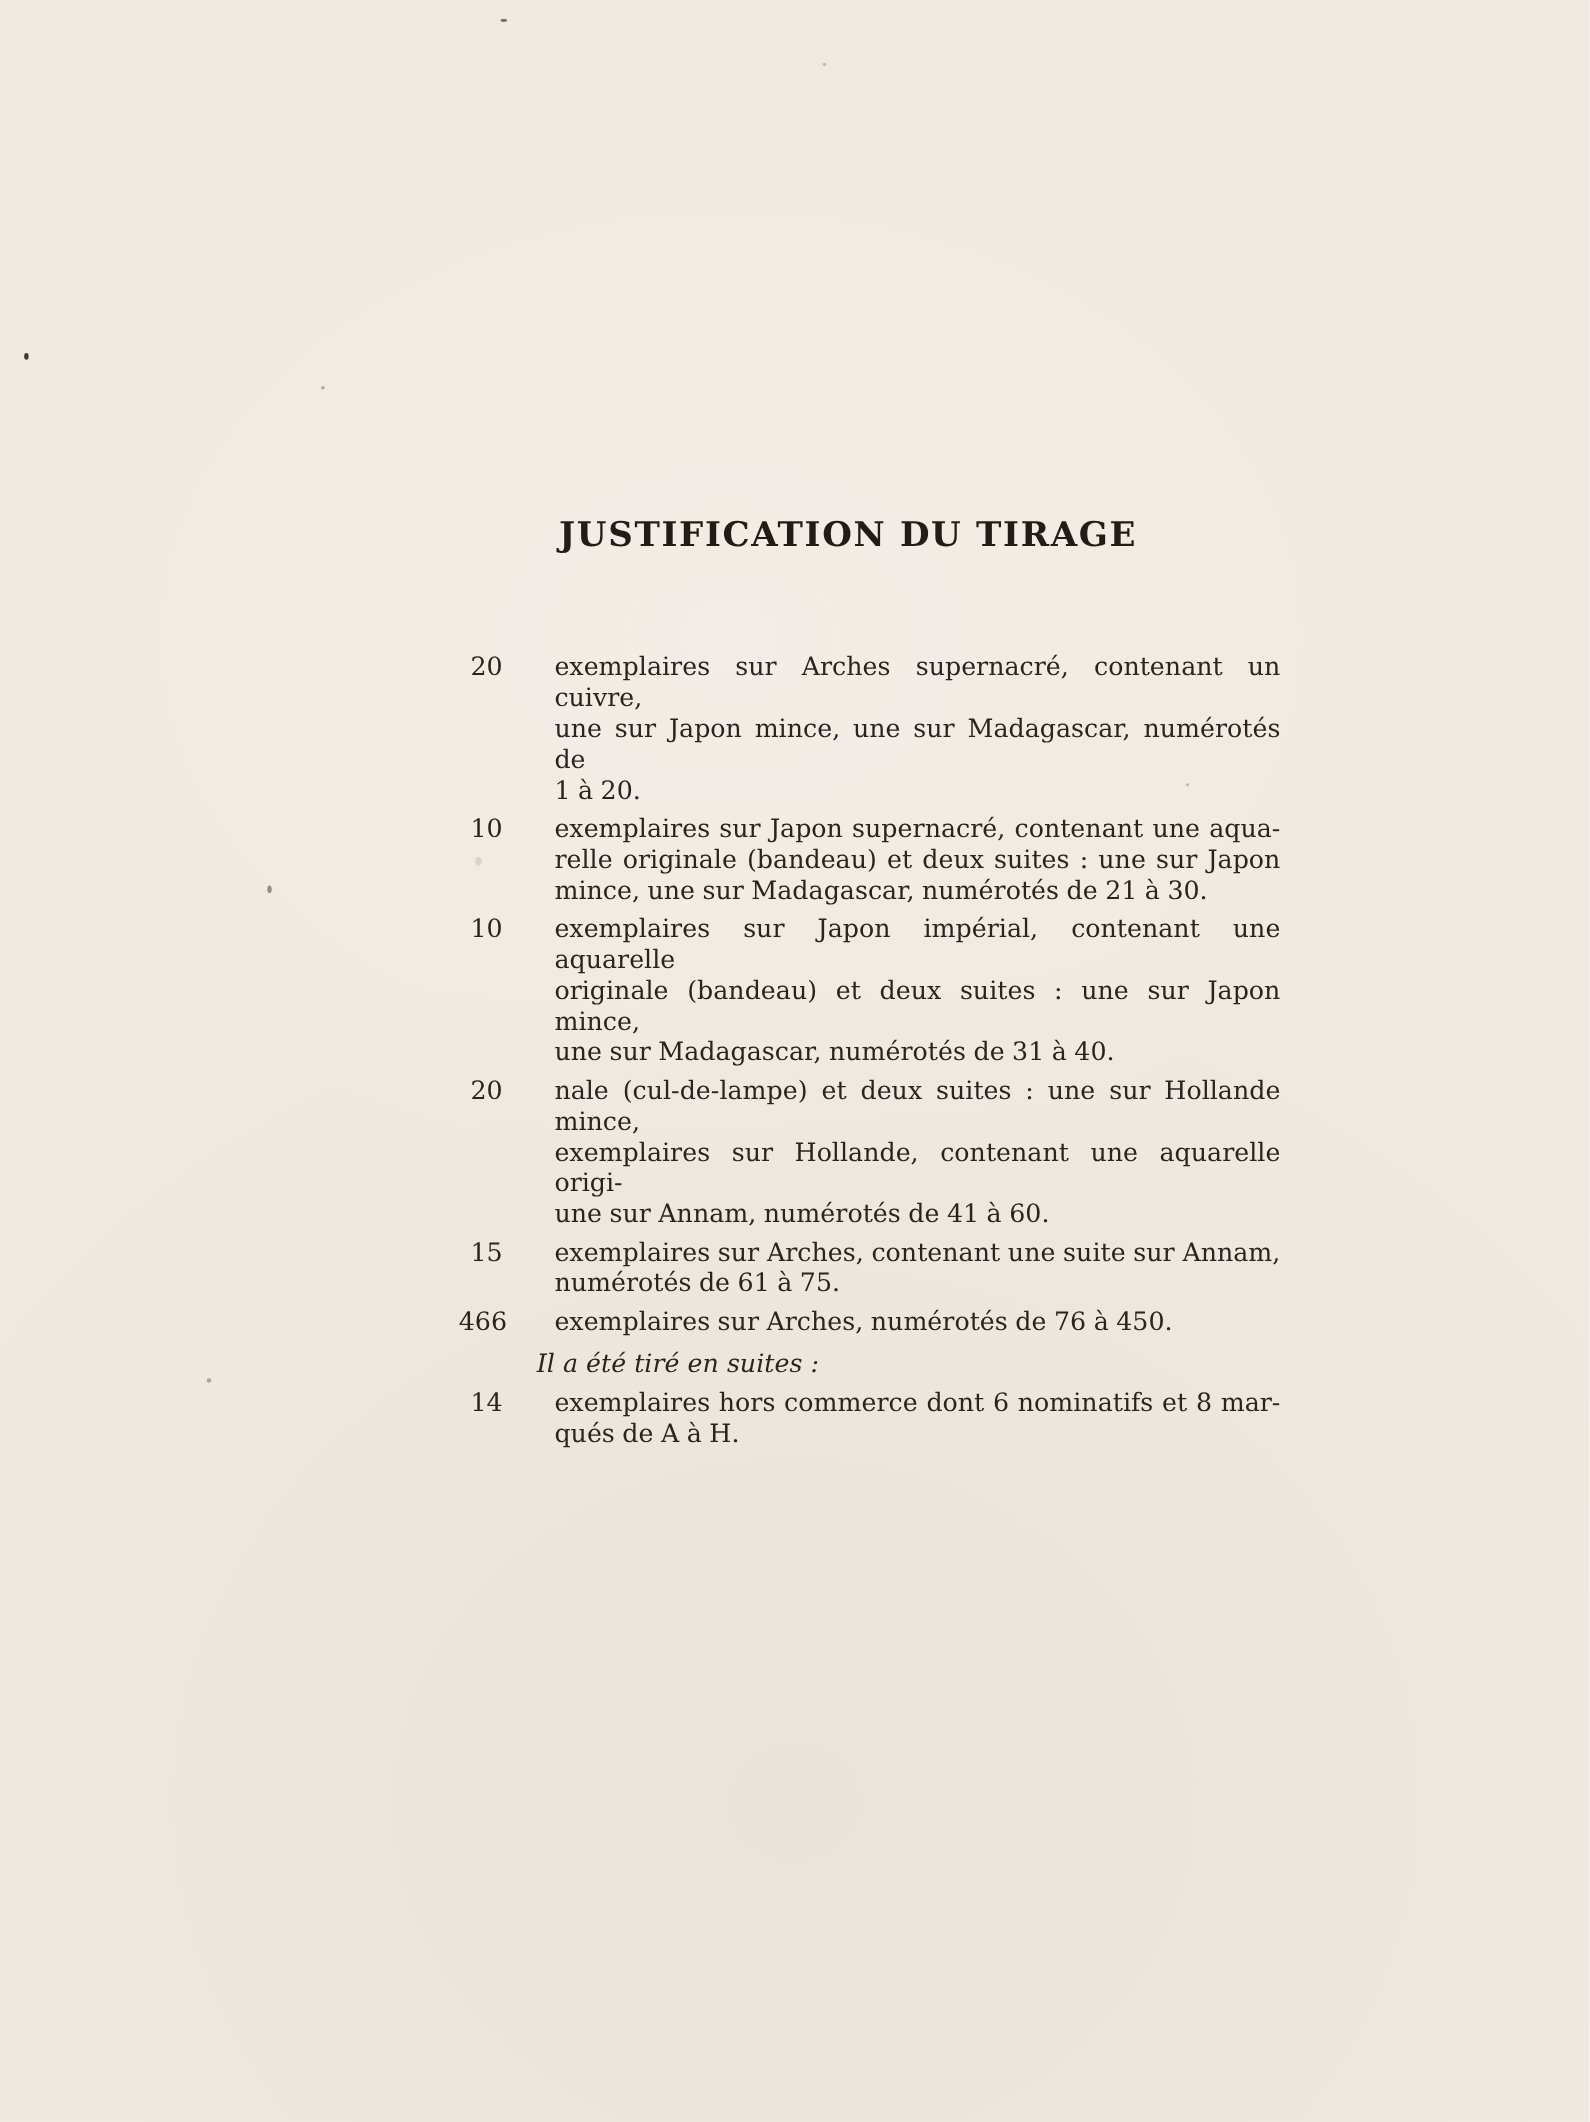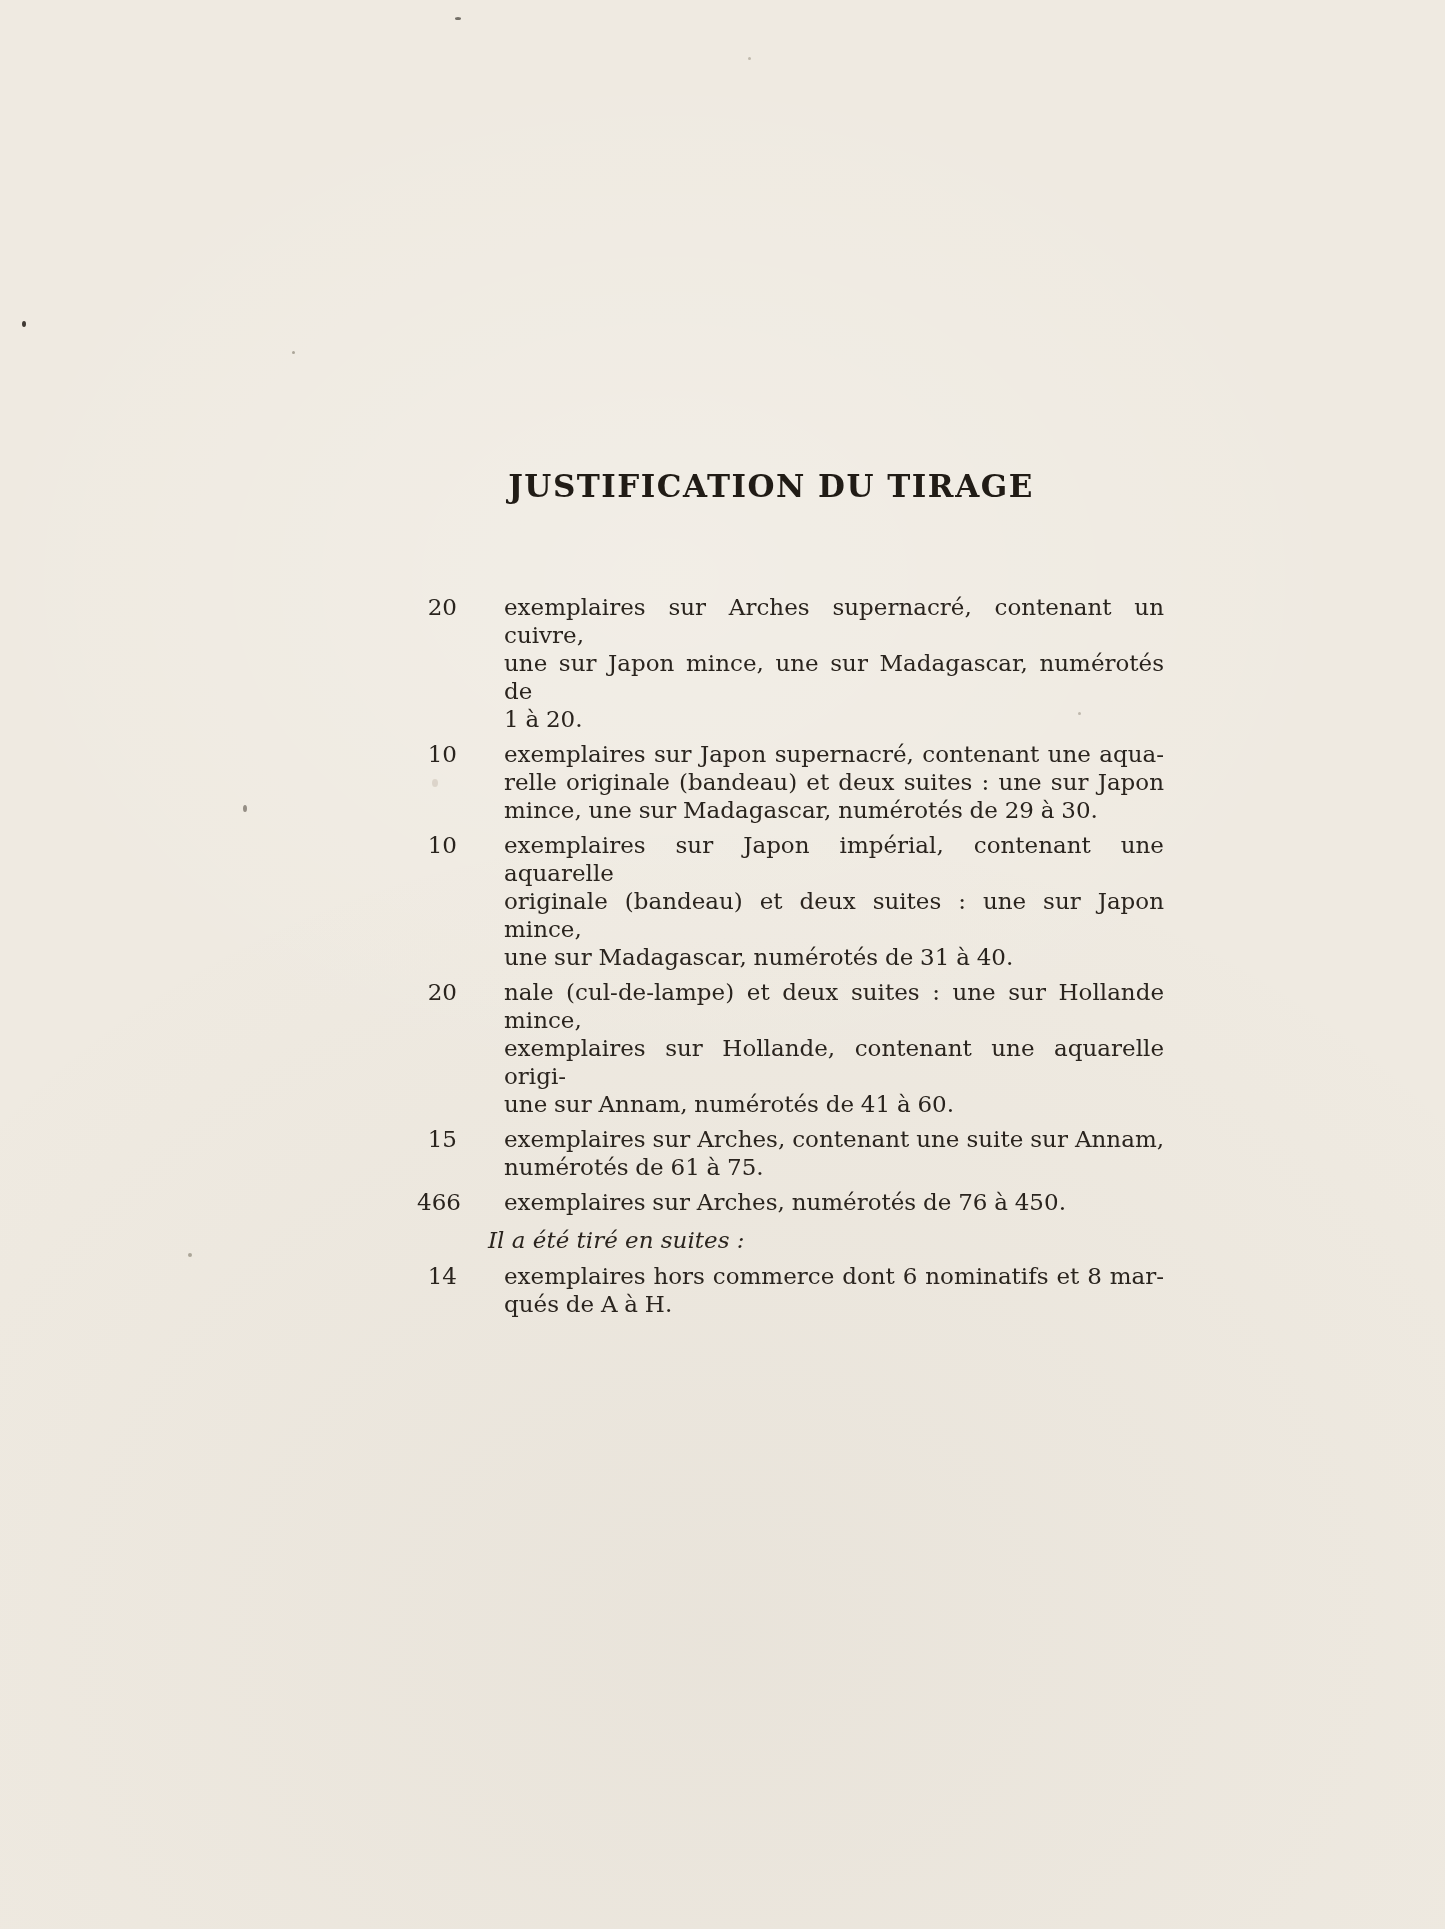--- a/index.html
+++ b/index.html
@@ -57,21 +57,21 @@
           <span class="ln">exemplaires sur Arches supernacré, contenant un cuivre,</span>
           <span class="ln">une sur Japon mince, une sur Madagascar, numérotés de</span>
           <span class="ln last">1 à 20.</span>
         </span>
       </div>
       <div class="item">
         <span class="num">10</span>
         <span class="txt">
           <span class="ln">exemplaires sur Japon supernacré, contenant une aqua-</span>
           <span class="ln">relle originale (bandeau) et deux suites : une sur Japon</span>
-          <span class="ln last">mince, une sur Madagascar, numérotés de 29 à 30.</span>
+          <span class="ln last">mince, une sur Madagascar, numérotés de 21 à 30.</span>
         </span>
       </div>
       <div class="item">
         <span class="num">10</span>
         <span class="txt">
           <span class="ln">exemplaires sur Japon impérial, contenant une aquarelle</span>
           <span class="ln">originale (bandeau) et deux suites : une sur Japon mince,</span>
           <span class="ln last">une sur Madagascar, numérotés de 31 à 40.</span>
         </span>
       </div>

